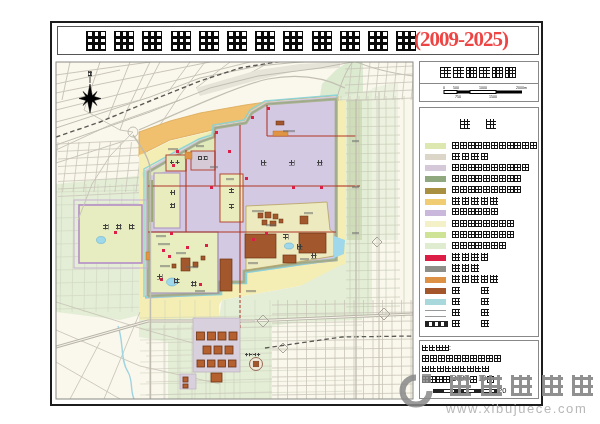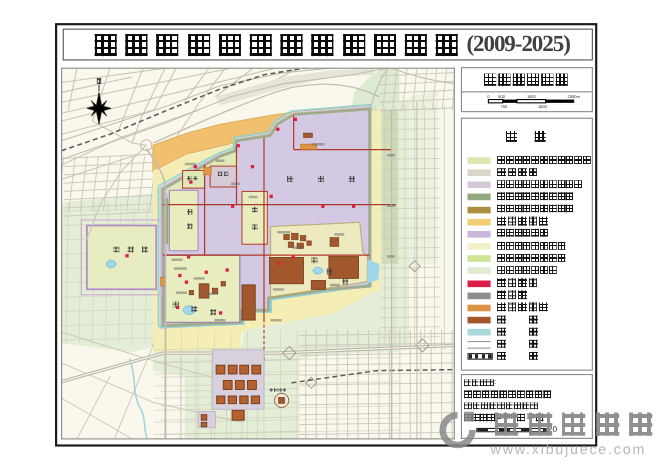--- a/index.html
+++ b/index.html
@@ -22,21 +22,21 @@
       <i class="g20" style="left:142.4px;top:30.5px;width:20.0px;height:20.0px;"></i>
       <i class="g20" style="left:170.6px;top:30.5px;width:20.0px;height:20.0px;"></i>
       <i class="g20" style="left:198.8px;top:30.5px;width:20.0px;height:20.0px;"></i>
       <i class="g20" style="left:227.0px;top:30.5px;width:20.0px;height:20.0px;"></i>
       <i class="g20" style="left:255.2px;top:30.5px;width:20.0px;height:20.0px;"></i>
       <i class="g20" style="left:283.4px;top:30.5px;width:20.0px;height:20.0px;"></i>
       <i class="g20" style="left:311.6px;top:30.5px;width:20.0px;height:20.0px;"></i>
       <i class="g20" style="left:339.8px;top:30.5px;width:20.0px;height:20.0px;"></i>
       <i class="g20" style="left:368.0px;top:30.5px;width:20.0px;height:20.0px;"></i>
       <i class="g20" style="left:396.2px;top:30.5px;width:20.0px;height:20.0px;"></i>
-      <span style="position:absolute;left:424px;top:27px;font-family:'Liberation Serif',serif;font-weight:bold;font-size:21px;letter-spacing:-1px;color:#404040">(2009-2025)</span>
+      <span style="position:absolute;left:414px;top:27px;font-family:'Liberation Serif',serif;font-weight:bold;font-size:21px;letter-spacing:-1px;color:#ef4444">(2009-2025)</span>
     </div>
 
 <svg style="position:absolute;left:0;top:0" width="600" height="424" viewBox="0 0 600 424">
 <defs>
 <pattern id="mz" width="3" height="3" patternUnits="userSpaceOnUse">
  <path d="M0 .5H3M.5 0V3" stroke="#3a3a3a" stroke-width="1" fill="none"></path>
 </pattern>
 <clipPath id="mapclip">
           <rect x="56" y="62" width="357" height="337"></rect>
         </clipPath>

